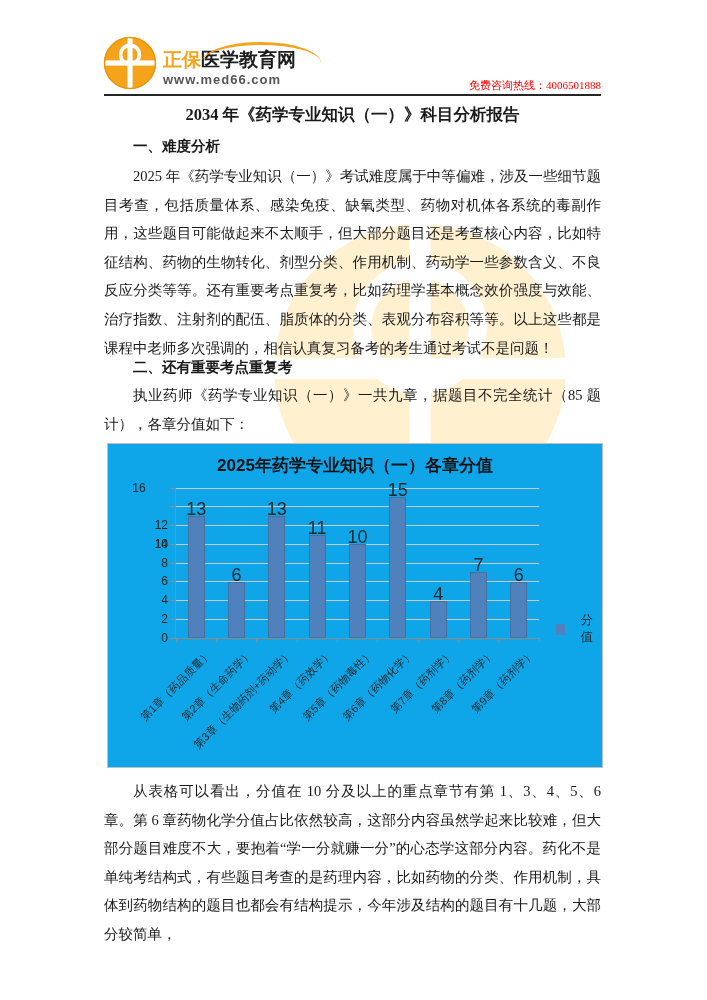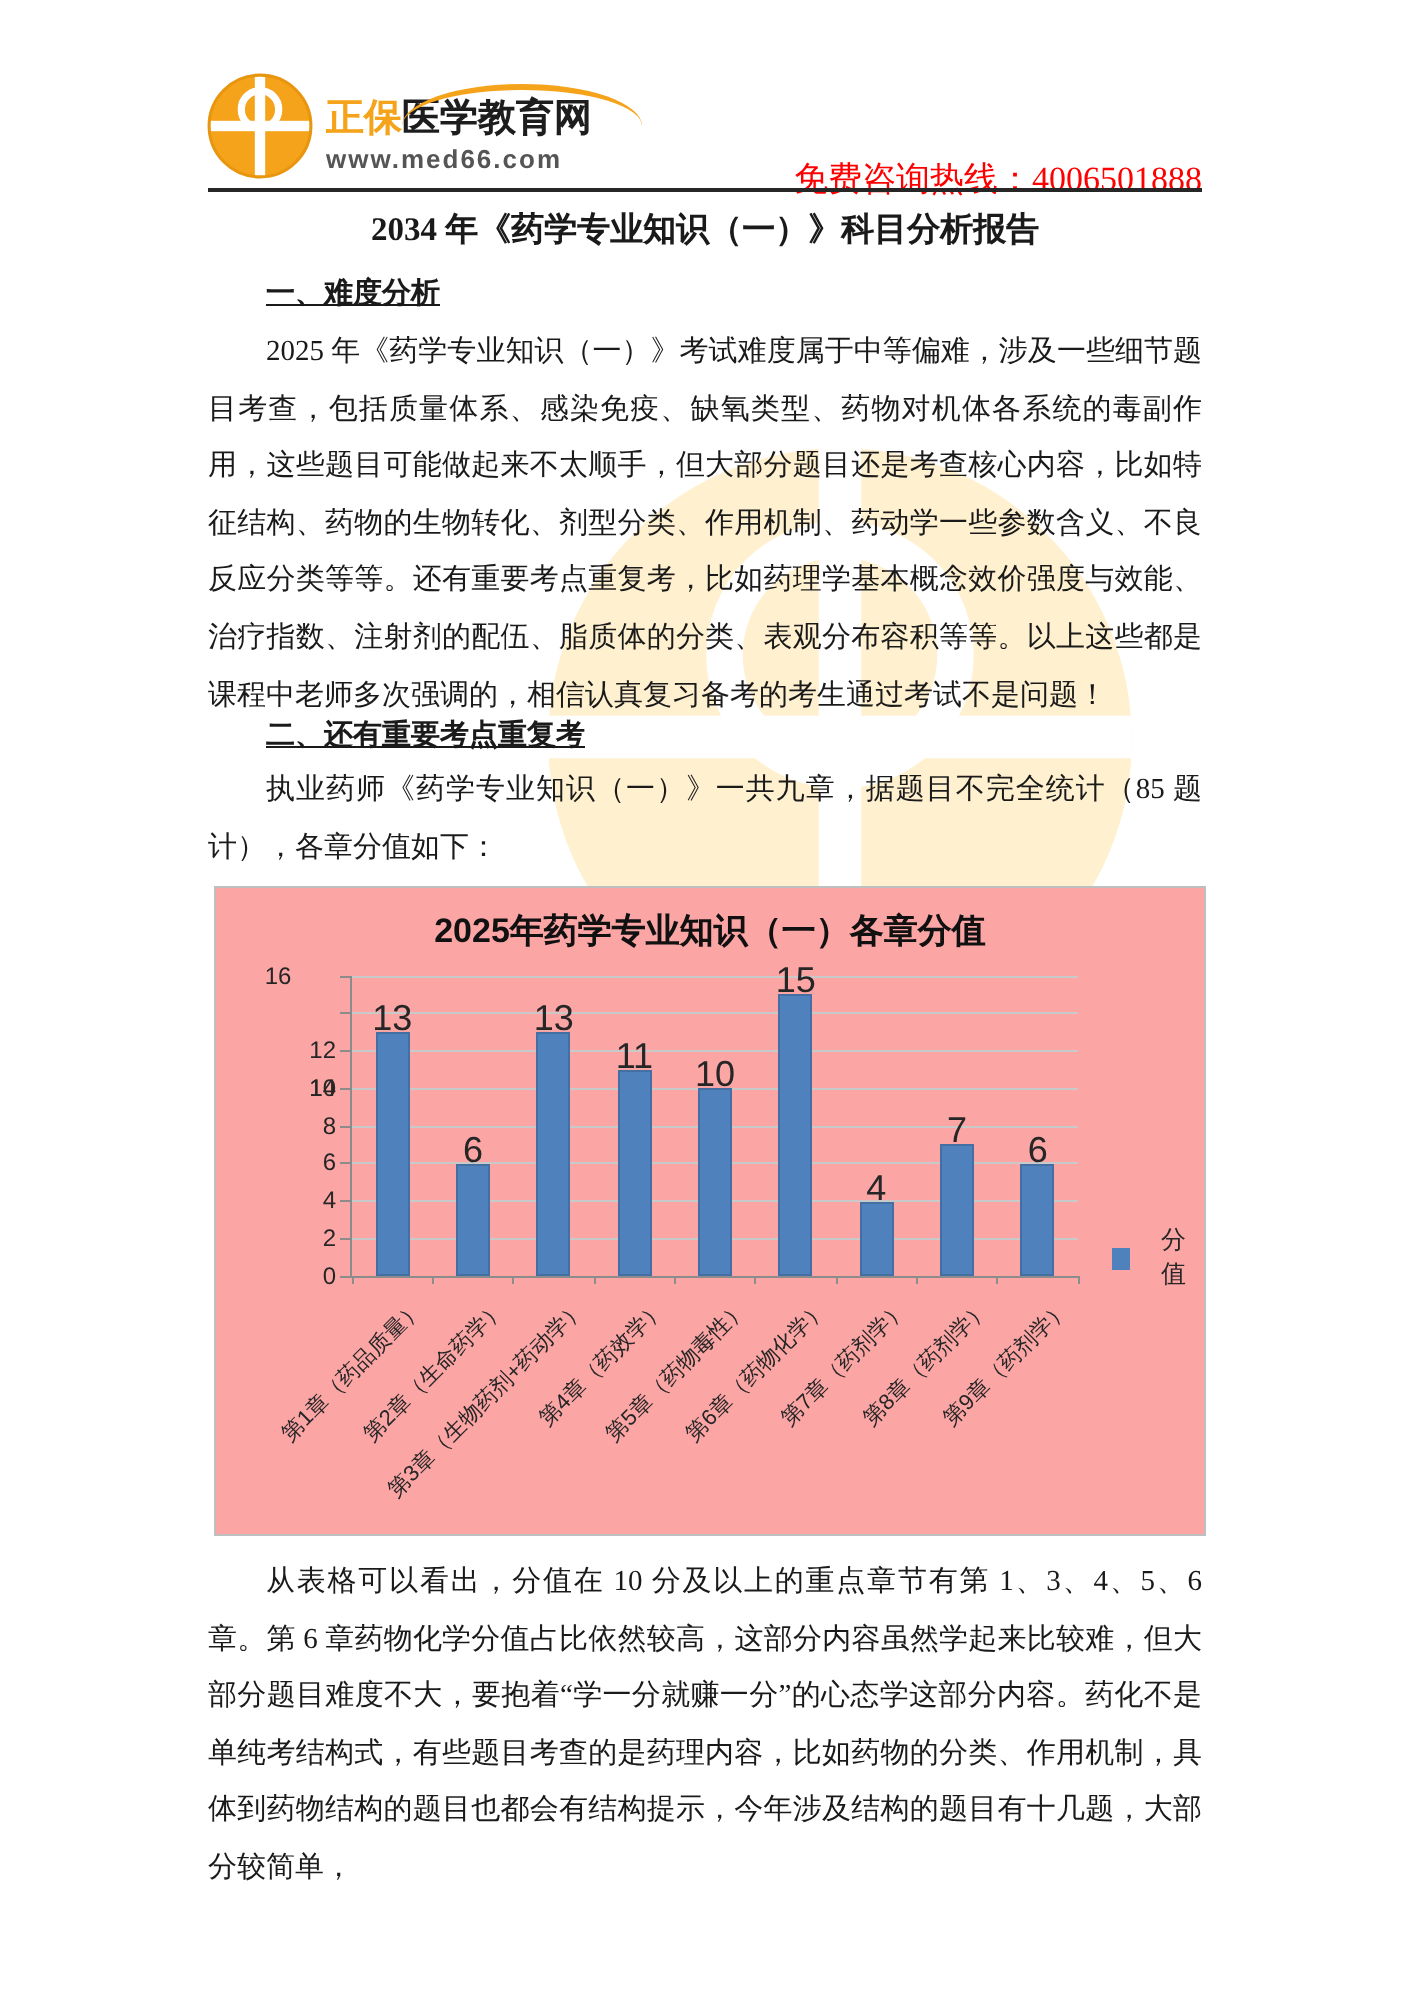--- a/index.html
+++ b/index.html
@@ -12,37 +12,37 @@
   .logo-wrap{left:103px;top:36px;display:flex;align-items:flex-start;z-index:2;}
   .logo-icon{width:54px;height:54px;flex:0 0 auto;}
   .brand-block{margin-left:6px;position:relative;padding-top:14px;}
   .brand-arc{position:absolute;left:38px;top:6px;width:120px;height:18px;
     border-top:3px solid #F5A31B;border-radius:50% 50% 0 0 / 100% 100% 0 0;}
   .brand-line{font-family:"Liberation Sans",sans-serif;font-weight:bold;font-size:19px;line-height:20px;white-space:nowrap;}
   .brand-orange{color:#F5A31B;font-family:Liberation Serif, serif;}
   .brand-black{color:#1d1d1d;}
   .brand-url{font-family:"Liberation Sans",sans-serif;font-weight:bold;font-size:13px;
     color:#555;letter-spacing:1px;margin-top:2px;}
-  .hotline{right:106px;top:78px;color:#ff0000;font-size:17px;z-index:2;}
+  .hotline{right:106px;top:78px;color:#ff0000;font-size:11px;z-index:2;}
   .head-rule{left:104px;top:94px;width:497px;height:2px;background:#262626;z-index:2;}
   
   .watermark{left:268px;top:218px;width:304px;height:304px;opacity:0.45;z-index:0;pointer-events:none;}
   
   .doc-title{left:104px;top:104px;width:497px;text-align:center;font-weight:bold;
     font-size:16.5px;z-index:1;}
-  .sec-head{left:104px;width:497px;font-weight:bold;font-size:14.5px;z-index:1;text-indent:2em;text-decoration:underline;}
+  .sec-head{left:104px;width:497px;font-weight:bold;font-size:14.5px;z-index:1;text-indent:2em;}
   .sec1{top:137px;}
   .sec2{top:358px;}
   .para{left:104px;width:497px;font-size:14.5px;line-height:28.6px;text-align:justify;
     text-indent:2em;z-index:1;}
   .p1{top:162px;}
   .p2{top:381px;}
   .p3{top:777px;}
   
-  .chart-box{left:107px;top:443px;width:494px;height:323px;background:#fca5a5;
+  .chart-box{left:107px;top:443px;width:494px;height:323px;background:#0ea5e9;
     border:1px solid #bfbfbf;z-index:1;font-family:"Liberation Sans",sans-serif;}
   .chart-title{position:absolute;left:0;top:10px;width:100%;text-align:center;
     font-weight:bold;font-size:17px;color:#111;}
   .plot{position:absolute;left:67px;top:44px;width:363px;height:150px;
     border-left:1px solid #8c8c8c;border-bottom:1px solid #8c8c8c;}
   .gridline{position:absolute;left:0;width:100%;height:1px;background:#c9c9c9;}
   .ytick{position:absolute;width:5px;height:1px;background:#8c8c8c;left:-6px;}
   .ylab{position:absolute;width:58px;text-align:right;font-size:12px;color:#262626;}
   .xtick{position:absolute;width:1px;height:4px;background:#8c8c8c;}
   .bar{position:absolute;background:#4f81bd;border:1px solid #446fa2;box-sizing:border-box;}

